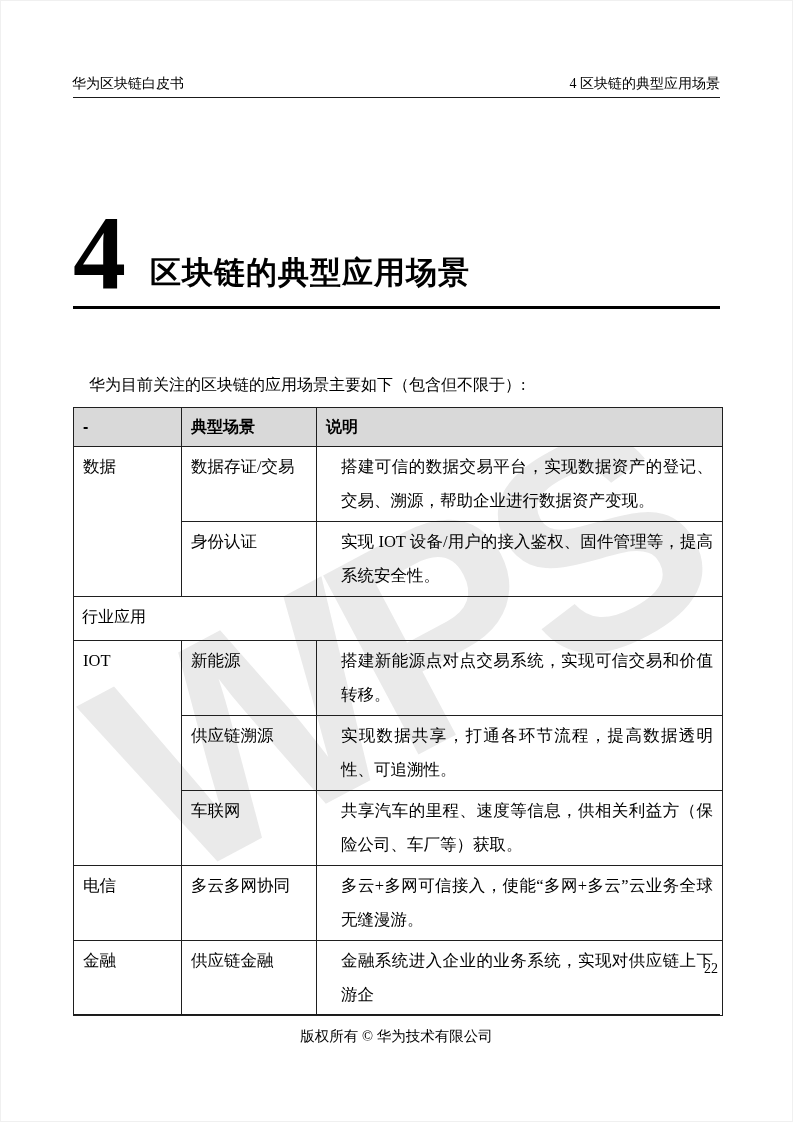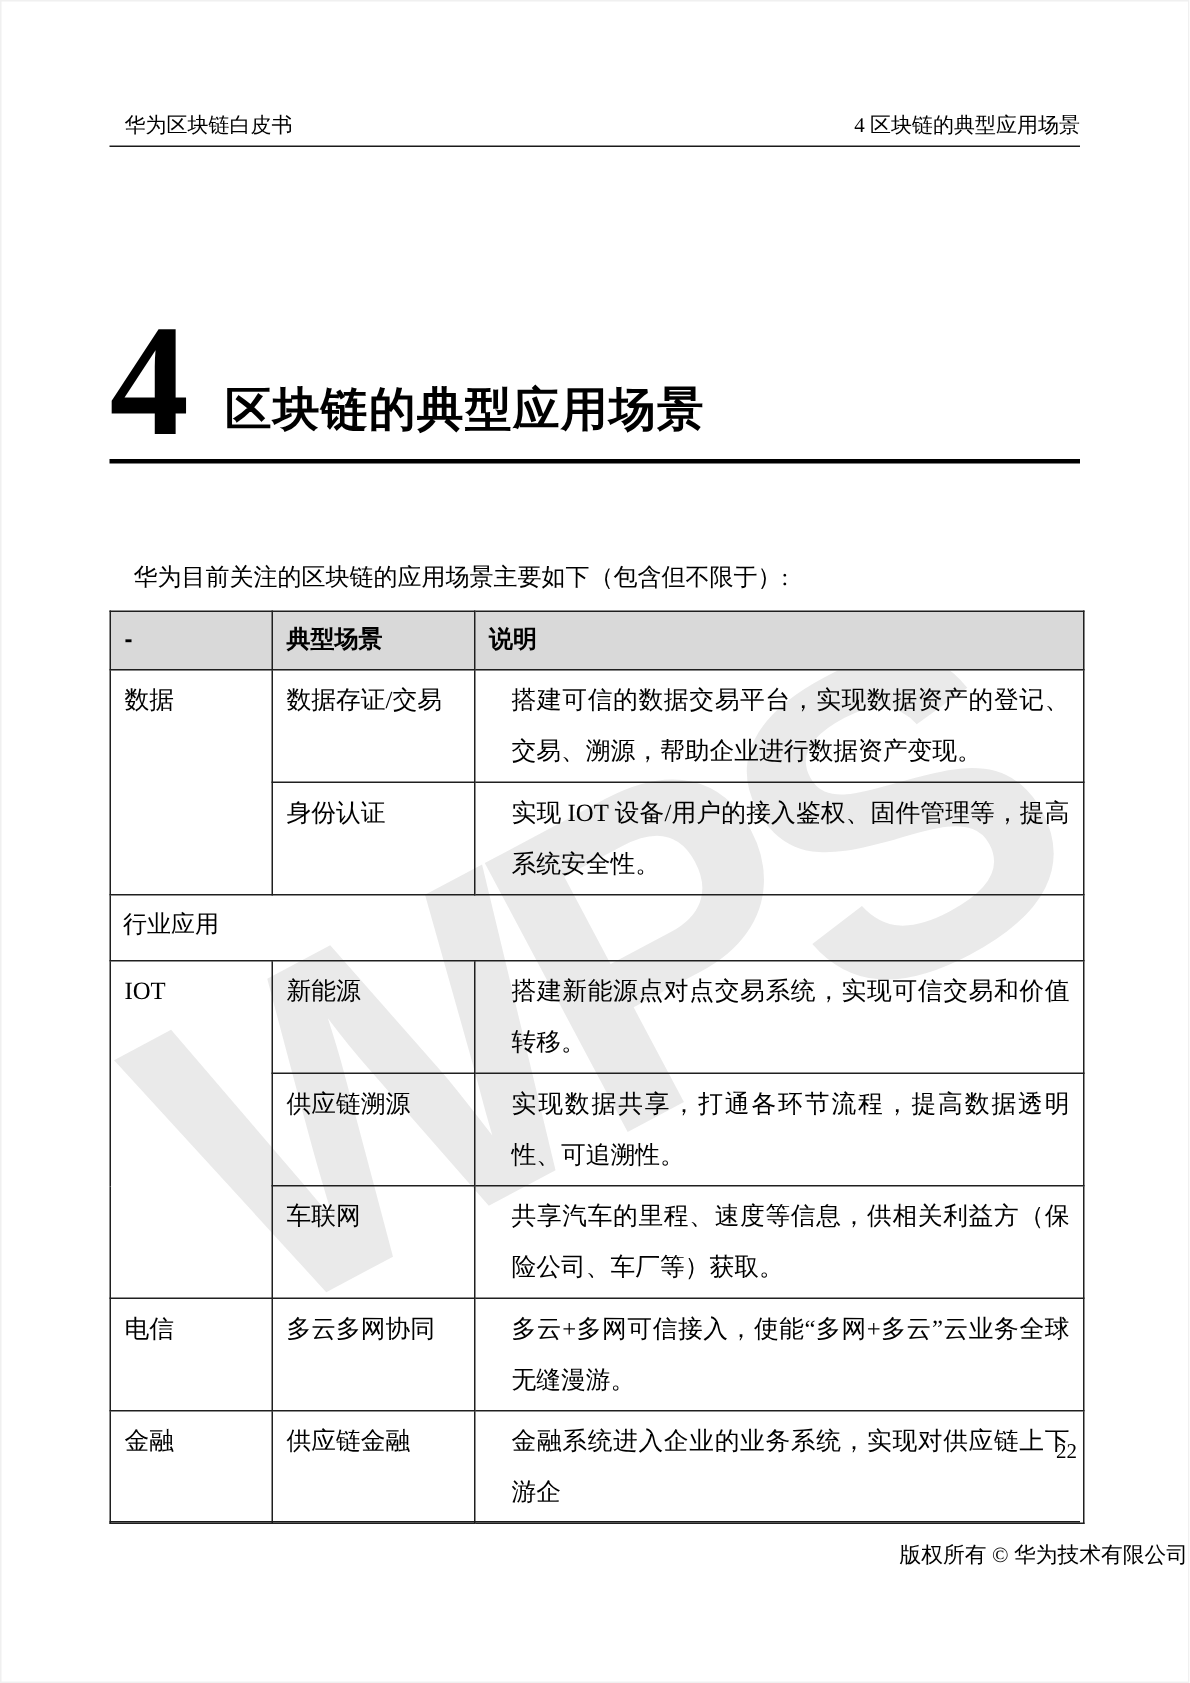--- a/index.html
+++ b/index.html
@@ -12,21 +12,21 @@
     overflow: hidden;
     font-family: "Liberation Serif", serif;
     color: #000;
     box-sizing: border-box;
     border: 1px solid #f0f0f0;
   }
 
   
   .doc-header {
     position: absolute;
-    top: 74px; left: 72px; right: 72px;
+    top: 74px; left: 61px; right: 72px;
     display: flex;
     justify-content: space-between;
     font-size: 14px;
     z-index: 2;
   }
   .doc-header .hleft { padding-left: 10px; }
   .header-rule {
     position: absolute;
     top: 96px; left: 72px; right: 72px;
     border-top: 1.5px solid #1a1a1a;
@@ -139,21 +139,21 @@
   }
   .page-number {
     position: absolute;
     top: 960px; right: 74px;
     font-size: 14px;
     z-index: 2;
   }
   .copyright {
     position: absolute;
     top: 1026px; left: 0; right: 0;
-    text-align: right;
+    text-align: center;
     font-size: 14.5px;
     z-index: 2;
   }
 </style>
 </head>
 <body>
 
 <div class="page">
 
   <div class="watermark">WPS</div>

